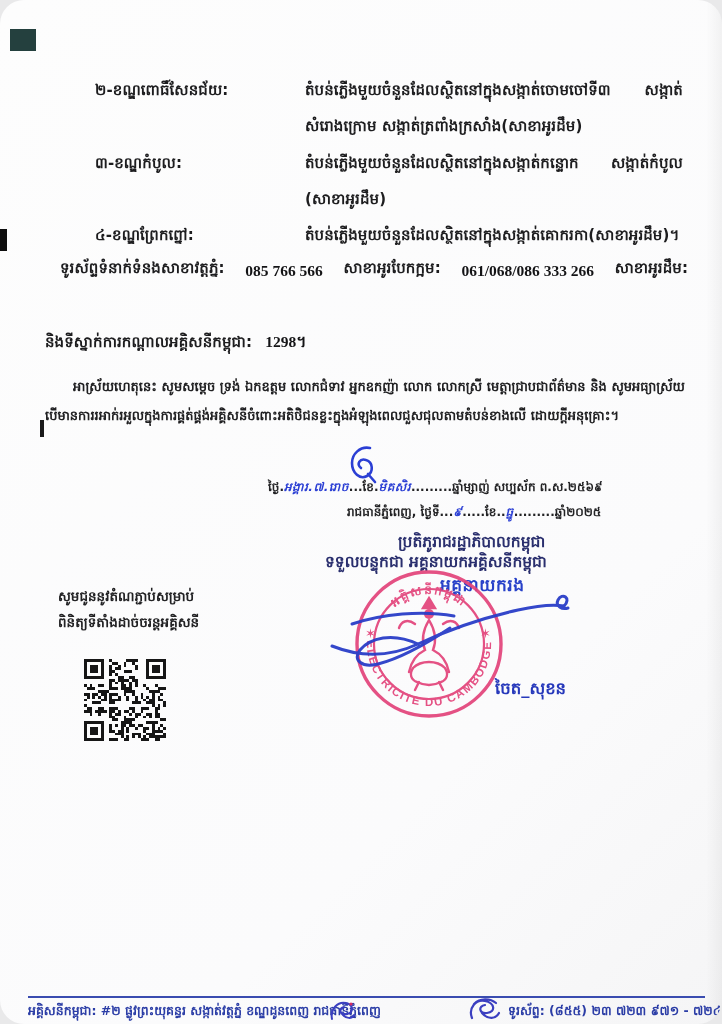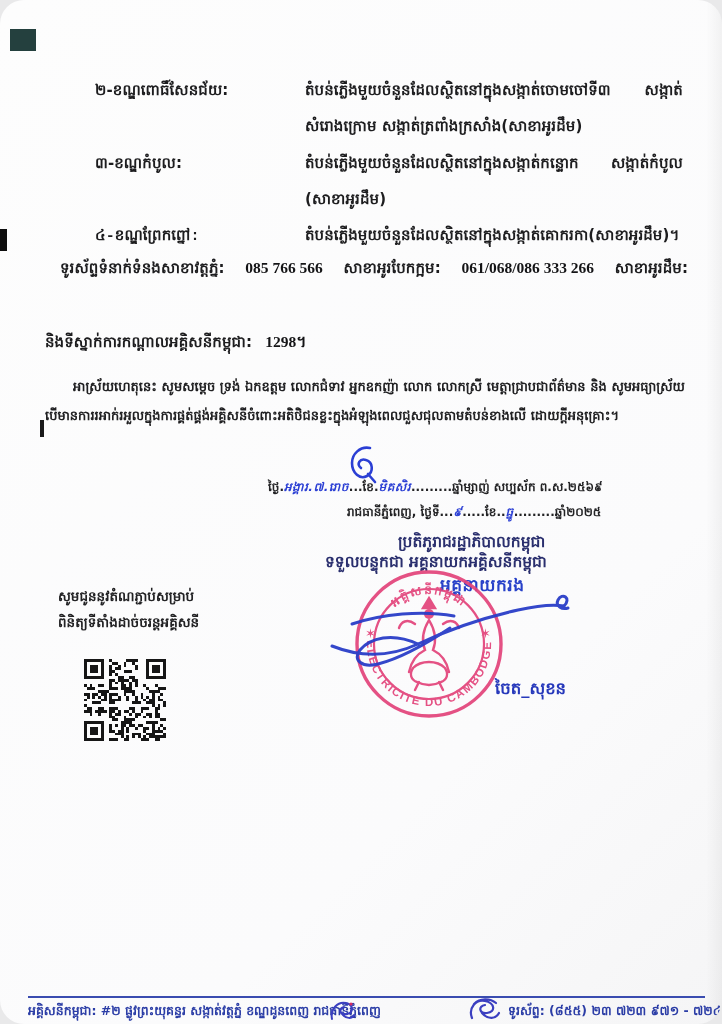--- a/index.html
+++ b/index.html
@@ -49,24 +49,24 @@
   </div>
   <div class="abs kh" style="left:305px;top:116px;">សំរោងក្រោម សង្កាត់ត្រពាំងក្រសាំង(សាខាអូរដឹម)</div>
 
   <div class="abs kh" style="left:95px;top:153px;">៣-ខណ្ឌកំបូល:</div>
   <div class="abs rowline" style="left:305px;top:153px;">
     <span class="kh">តំបន់ភ្លើងមួយចំនួនដែលស្ថិតនៅក្នុងសង្កាត់កន្ទោក</span>
     <span class="kh">សង្កាត់កំបូល</span>
   </div>
   <div class="abs kh" style="left:305px;top:189px;">(សាខាអូរដឹម)</div>
 
-  <div class="abs kh" style="left:95px;top:225px;font-family:Liberation Mono, monospace;">៤-ខណ្ឌព្រែកព្នៅ:</div>
+  <div class="abs kh" style="left:95px;top:225px;">៤-ខណ្ឌព្រែកព្នៅ:</div>
   <div class="abs kh" style="left:305px;top:225px;">តំបន់ភ្លើងមួយចំនួនដែលស្ថិតនៅក្នុងសង្កាត់គោករកា(សាខាអូរដឹម)។</div>
 
-  <div class="abs phoneline" style="left:60px;top:258px;width:628px;">
+  <div class="abs phoneline" style="left:60px;top:258px;width:628px;align-items:flex-end;">
     <span class="kh">ទូរស័ព្ទទំនាក់ទំនងសាខាវត្តភ្នំ:</span>
     <span class="num">085 766 566</span>
     <span class="kh">សាខាអូរបែកក្អម:</span>
     <span class="num">061/068/086 333 266</span>
     <span class="kh">សាខាអូរដឹម:</span>
   </div>
   <div class="abs" style="left:45px;top:332px;">
     <span class="kh">និងទីស្នាក់ការកណ្ដាលអគ្គិសនីកម្ពុជា:</span>
     <span class="num" style="margin-left:8px;">1298។</span>
   </div>

